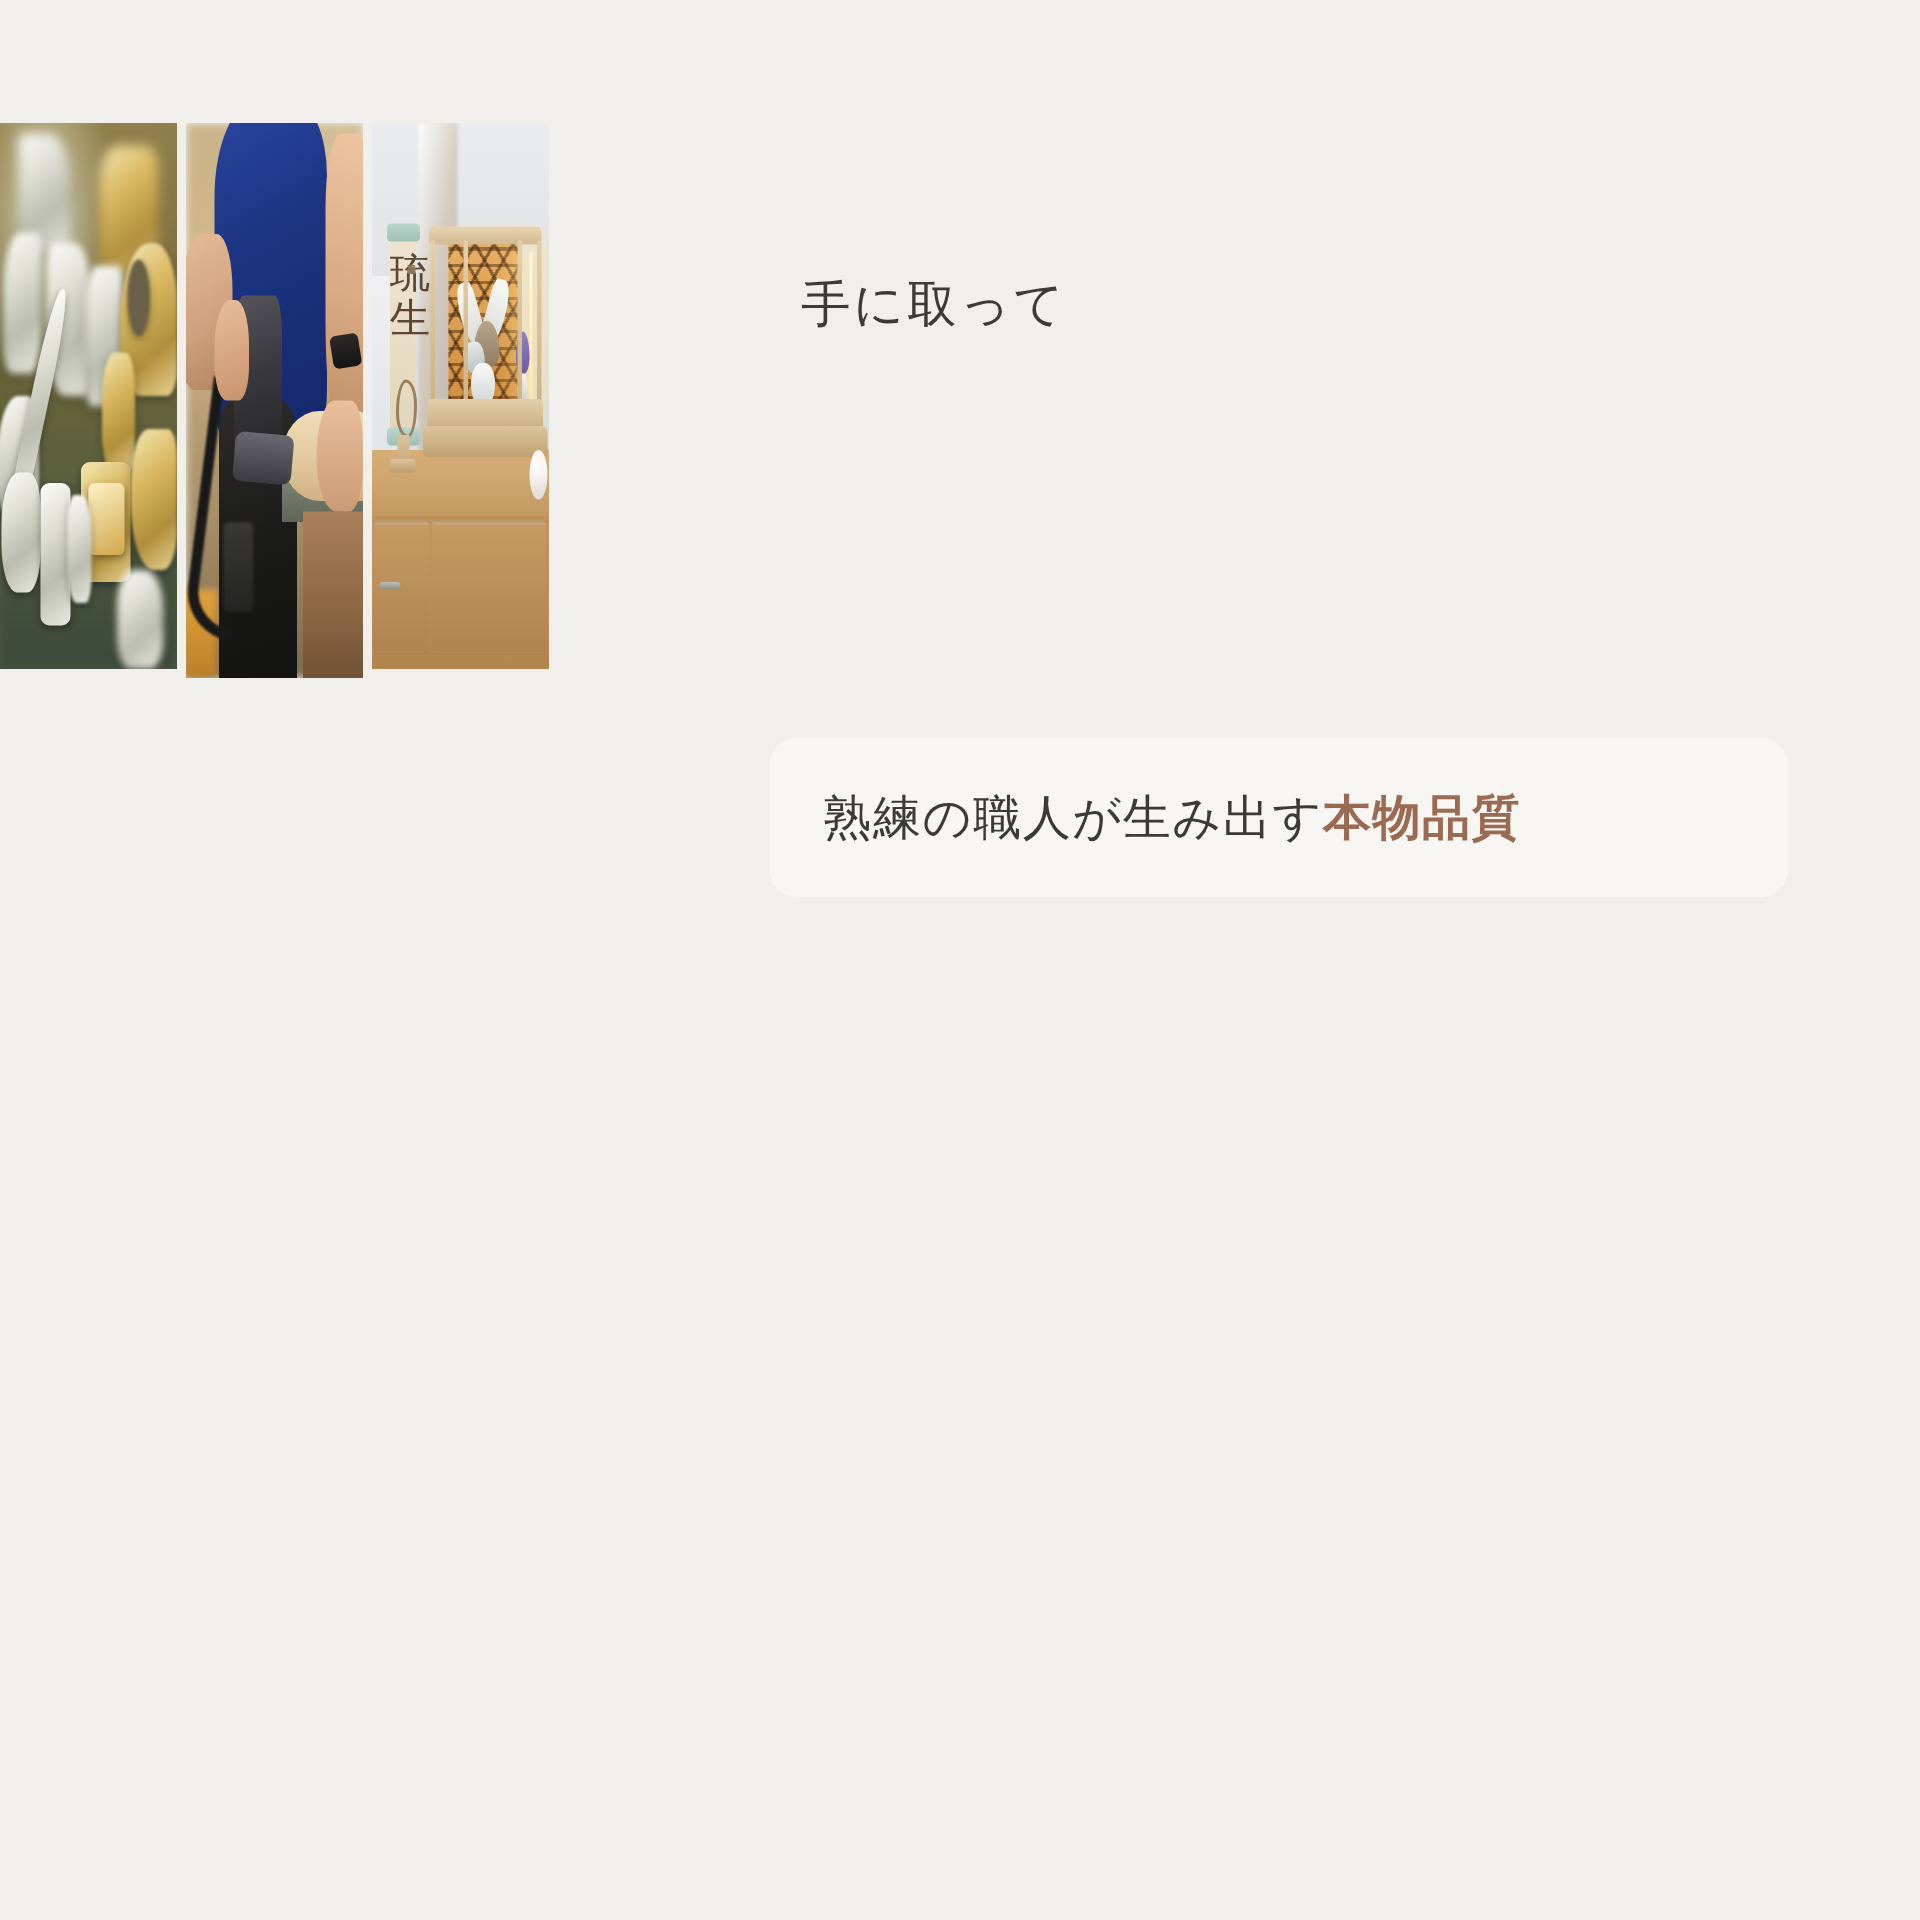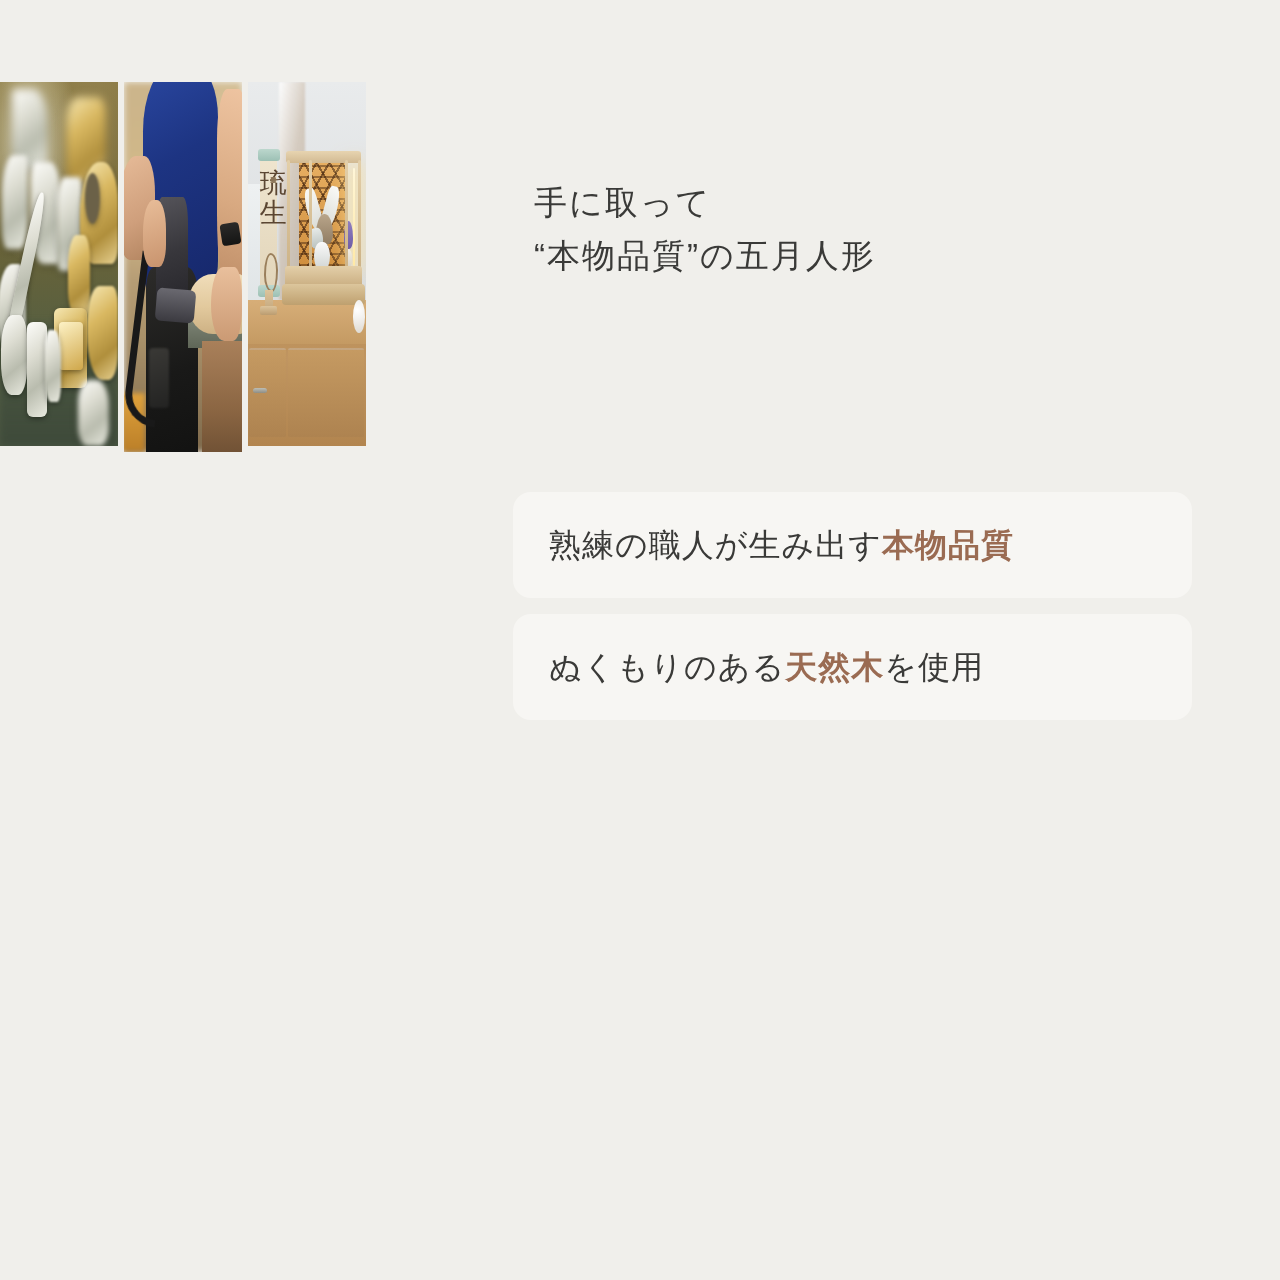--- a/index.html
+++ b/index.html
@@ -453,28 +453,22 @@
       <div class="p3-base2"></div>
     </div>
     <div class="p3-ball"></div>
   </div>
 </div>
 
 <div class="content">
 
   <div class="headline">
     <span class="line">手に取って</span>
-    <span class="line">“本物品質”の五月人形</span>
   </div>
 
   <div class="features">
     <div class="feature-card">
       <div class="feature-text">
         <span>熟練の職人が生み出す</span><span class="hl">本物品質</span><span></span>
       </div>
     </div>
-    <div class="feature-card">
-      <div class="feature-text">
-        <span>ぬくもりのある</span><span class="hl">天然木</span><span>を使用</span>
-      </div>
-    </div>
   </div>
 </div>
 
 </body></html>

